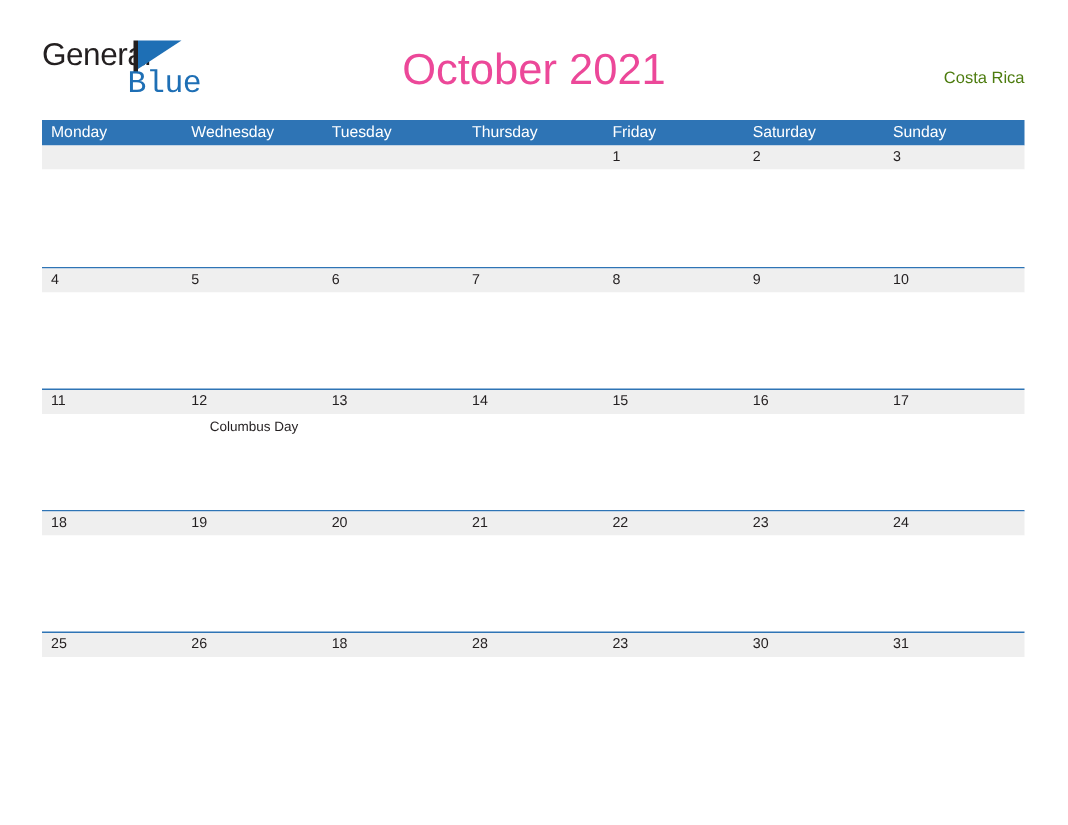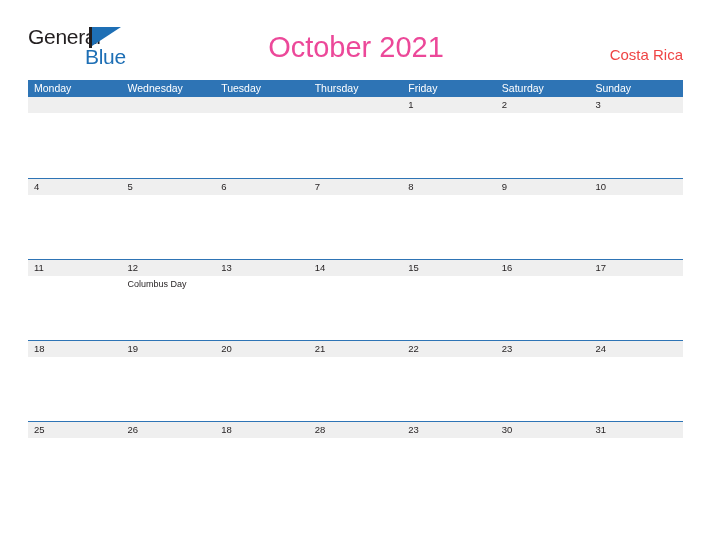--- a/index.html
+++ b/index.html
@@ -76,42 +76,42 @@
     border-bottom: 19px solid transparent;
   }
 
   .logo-blue {
     position: absolute;
     left: 57px;
     top: 20px;
     font-size: 21px;
     letter-spacing: -0.3px;
     color: #1e6fb5;
-    font-family: Liberation Sans, sans-serif;
+    font-family: Liberation Mono, monospace;
   }
 
   .title {
     position: absolute;
     left: 0;
     top: 31px;
     width: 712px;
     text-align: center;
     font-size: 29px;
     color: #ec4899;
     font-weight: normal;
     font-family: "Liberation Sans", sans-serif;
     letter-spacing: 0px;
   }
 
   .region {
     position: absolute;
     right: 29px;
     top: 46px;
-    font-size: 15px;
-    color: #ef4444;
+    font-size: 11px;
+    color: #4d7c0f;
     font-family: "Liberation Sans", sans-serif;
   }
 
   
   .calendar {
     position: absolute;
     left: 28px;
     top: 80px;
     width: 655px;
   }
@@ -173,20 +173,21 @@
     display: flex;
     width: 655px;
     height: 65px;
     background: #ffffff;
   }
 
   .event-cell {
     width: 93.571px;
     height: 79px;
     padding: 2px 4px 0 6px;
+    text-align: center;
   }
 
   .event-text {
     font-size: 9px;
     line-height: 12px;
     color: #231f20;
     font-family: "Liberation Sans", sans-serif;
     display: block;
     word-wrap: break-word;
   }

